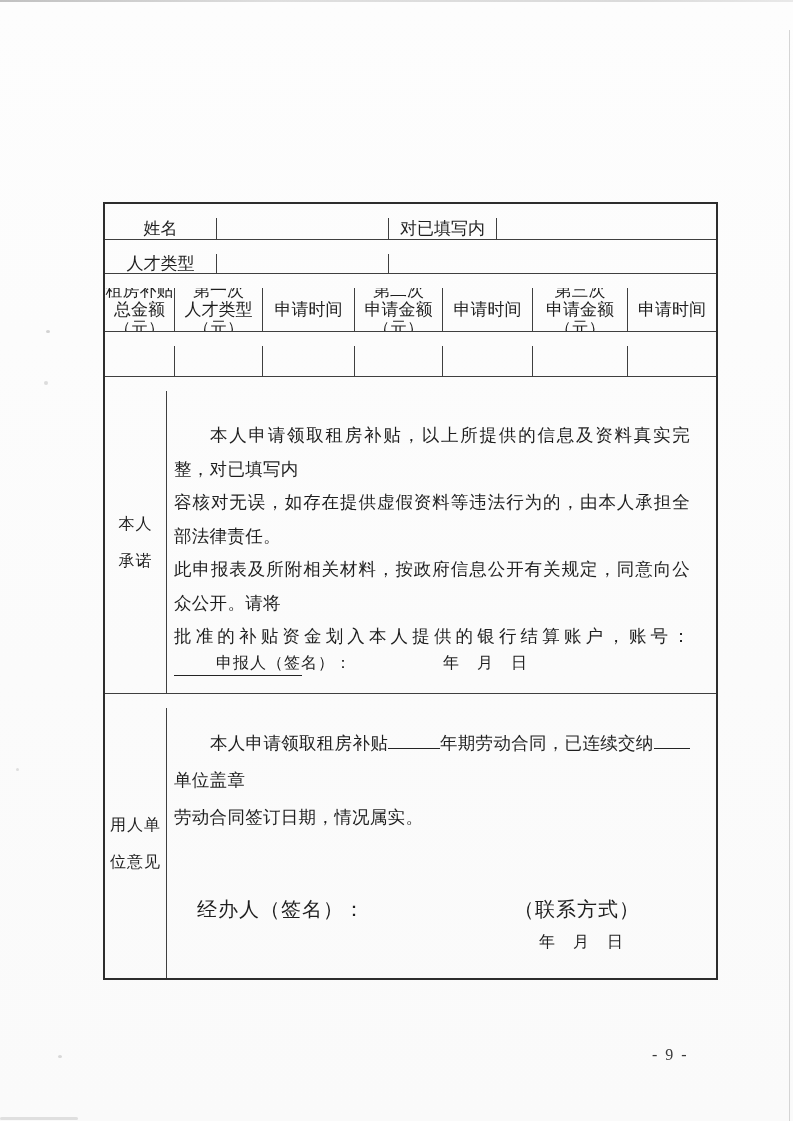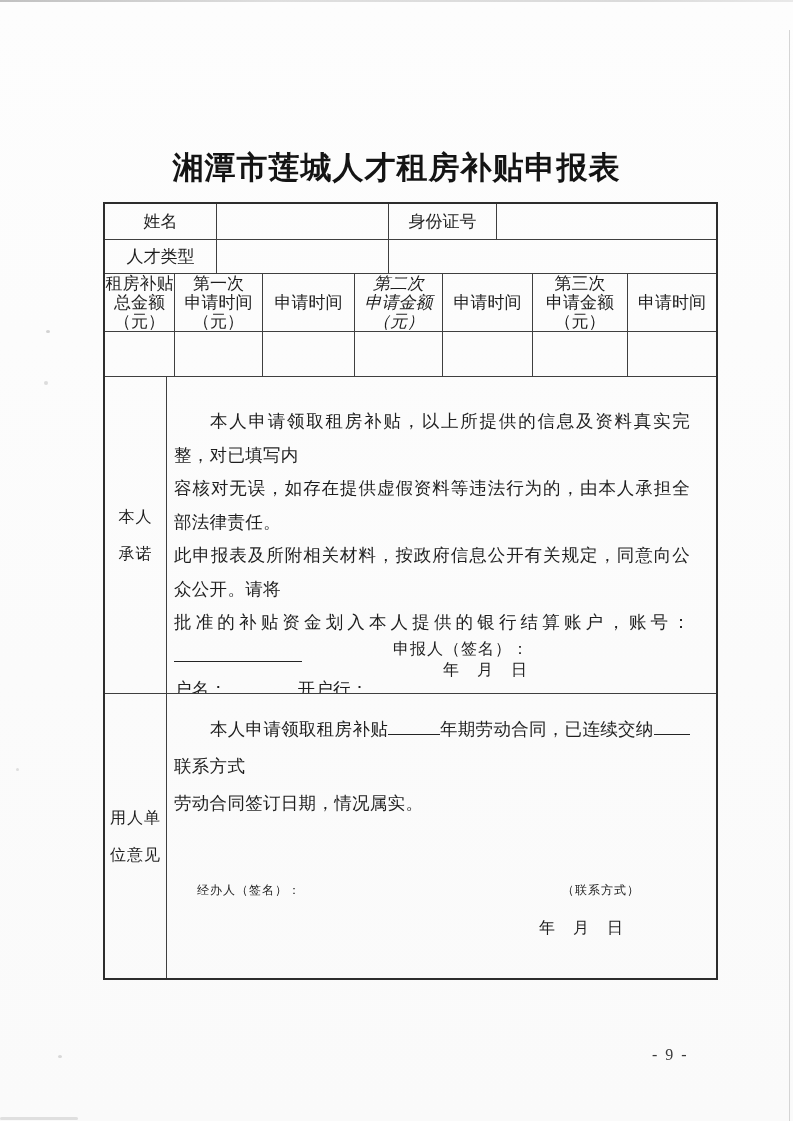--- a/index.html
+++ b/index.html
@@ -35,35 +35,35 @@
   .doc-table{
     position:absolute;left:103px;top:202px;width:615px;height:778px;
     box-sizing:border-box;border:2px solid #2d2d2d;
     display:flex;flex-direction:column;
     font-size:17px;
   }
   .t-row{display:flex;flex:none;border-bottom:1px solid #3f3f3f;box-sizing:border-box;}
   .t-row.last{border-bottom:none;flex:1;}
   .t-cell{box-sizing:border-box;border-right:1px solid #3f3f3f;
     display:flex;align-items:center;justify-content:center;
-    text-align:center;overflow:hidden;}
+    text-align:center;overflow:hidden;margin-top:14px;}
   .t-cell.last{border-right:none;}
   .r1{height:36px;} .r2{height:34px;} .r3{height:31px;}
   .rh{height:58px;} .rb{height:45px;} .rc{height:317px;}
 
   
   .w-lab1{width:112px;flex:none;}
   .w-val1{width:172px;flex:none;}
   .w-lab2a{width:108px;flex:none;}
   .w-lab2b{width:165px;flex:none;}
   .w-rest{flex:1;}
 
   
   .c1{width:70px;flex:none;} .c2{width:88px;flex:none;} .c3{width:92px;flex:none;}
-  .c4{width:88px;flex:none;font-style:italic;} .c5{width:90px;flex:none;} .c6{width:95px;flex:none;}
+  .c4{width:88px;flex:none;} .c5{width:90px;flex:none;} .c6{width:95px;flex:none;}
   .c7{flex:1;}
   .hdr{white-space:pre-line;line-height:19px;font-size:17px;}
 
   
   .w-side{width:62px;flex:none;}
   .side-label{white-space:pre-line;line-height:37px;font-size:16px;letter-spacing:1px;}
   .section-content{flex:1;position:relative;display:block;text-align:left;
     padding:0 26px 0 7px;box-sizing:border-box;}
 
   .commit-body{
@@ -75,30 +75,30 @@
   .blank-line{display:inline-block;height:1.02em;border-bottom:1px solid #242424;
     vertical-align:baseline;}
   .bl-account{width:128px;}
   .bl-name{width:70px;}
   .bl-branch{width:150px;}
   .bl-years{width:52px;}
   .bl-months{width:36px;}
 
   .sign-line{
     position:absolute;left:7px;right:10px;top:262px;
-    display:flex;align-items:center;font-size:16px;letter-spacing:1px;flex-direction:column;
+    display:flex;align-items:center;font-size:16px;letter-spacing:1px;
   }
   .sign-line .signer{margin-left:42px;}
   .sign-line .date{margin-left:auto;margin-right:178px;}
 
   .emp-body{margin:17px 0 0 0;font-size:17.5px;line-height:37px;letter-spacing:.3px;}
   .emp-line1{text-indent:36px;}
   .handler-line{
     position:absolute;left:7px;right:10px;top:188px;
-    display:flex;align-items:center;font-size:12px;letter-spacing:1px;
+    display:flex;align-items:center;font-size:20px;letter-spacing:1px;
   }
   .handler-line .handler{margin-left:23px;}
   .handler-line .seal{margin-left:auto;margin-right:66px;}
   .emp-date-line{
     position:absolute;left:7px;right:10px;top:224px;
     display:flex;justify-content:flex-end;font-size:16px;letter-spacing:1px;
   }
   .emp-date-line .date{margin-right:82px;}
 
   .page-number{
@@ -112,44 +112,43 @@
 <div class="page">
 
   <div class="edge-top"></div>
   <div class="edge-right"></div>
   <div class="smudge-bottom"></div>
   <div class="speck s1"></div>
   <div class="speck s2"></div>
   <div class="speck s3"></div>
   <div class="speck s4"></div>
 
-  <div class="doc-title">湘潭市莲城人才租房补贴申报表</div>
 
   <div class="doc-table">
 
     <div class="t-row r1">
       <div class="t-cell w-lab1">姓名</div>
       <div class="t-cell w-val1"></div>
-      <div class="t-cell w-lab2a">身份证号</div>
+      <div class="t-cell w-lab2a">对已填写内</div>
       <div class="t-cell w-rest last"></div>
     </div>
 
     <div class="t-row r2">
       <div class="t-cell w-lab1">人才类型</div>
       <div class="t-cell w-val1"></div>
       <div class="t-cell w-rest last"></div>
     </div>
 
 
     <div class="t-row rh">
       <div class="t-cell c1 hdr">租房补贴
 总金额
 （元）</div>
       <div class="t-cell c2 hdr">第一次
-申请时间
+人才类型
 （元）</div>
       <div class="t-cell c3 hdr">申请时间</div>
       <div class="t-cell c4 hdr">第二次
 申请金额
 （元）</div>
       <div class="t-cell c5 hdr">申请时间</div>
       <div class="t-cell c6 hdr">第三次
 申请金额
 （元）</div>
       <div class="t-cell c7 hdr last">申请时间</div>
@@ -183,21 +182,21 @@
       </div>
     </div>
 
     <div class="t-row last">
       <div class="t-cell w-side">
         <span class="side-label">用人单
 位意见</span>
       </div>
       <div class="t-cell w-rest last section-content">
         <div class="emp-body">
-          <div class="emp-line1"><span>本人申请领取租房补贴</span><span class="blank-line bl-years"></span><span>年期劳动合同，已连续交纳</span><span class="blank-line bl-months"></span><span>联系方式</span></div>
+          <div class="emp-line1"><span>本人申请领取租房补贴</span><span class="blank-line bl-years"></span><span>年期劳动合同，已连续交纳</span><span class="blank-line bl-months"></span><span>单位盖章</span></div>
           <div class="emp-line2"><span>劳动合同签订日期，情况属实。</span></div>
         </div>
         <div class="handler-line">
           <span class="handler">经办人（签名）：</span>
           <span class="seal">（联系方式）</span>
         </div>
         <div class="emp-date-line">
           <span class="date">年　月　日</span>
         </div>
       </div>

